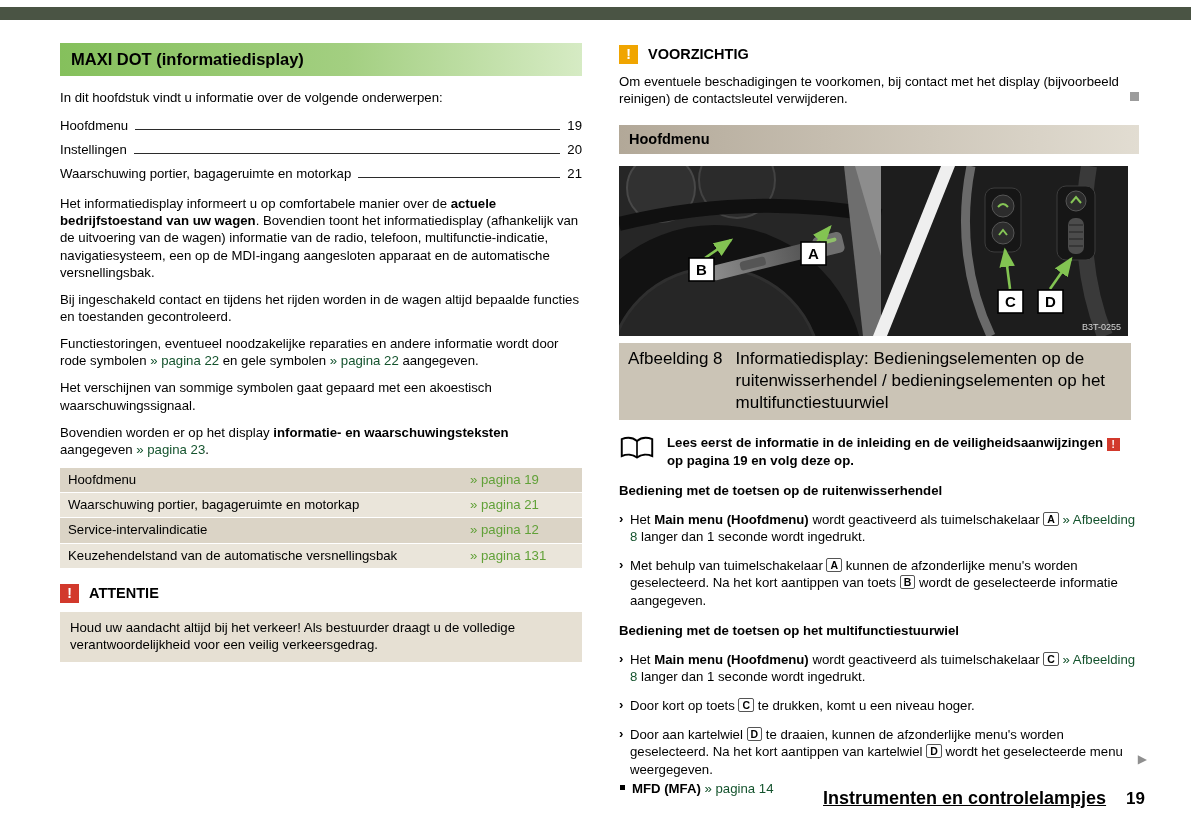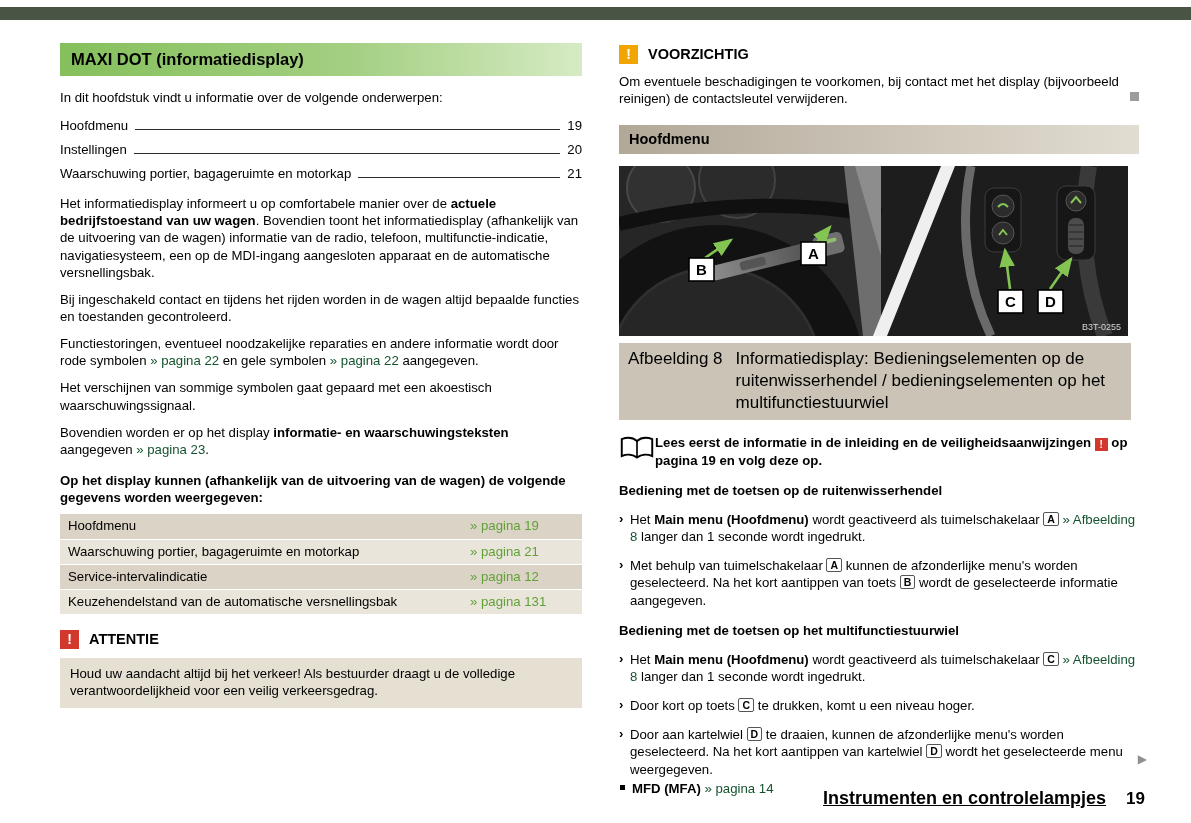--- a/index.html
+++ b/index.html
@@ -59,21 +59,21 @@
   .endmark { position:absolute; top:52px; right:0; width:9px; height:9px; background:#9c9c9c; }
 
   
   svg.figure { display:block; width:509px; height:170px; }
   .caption { background:#cbc4b6; padding:5px 9px 6px 9px; font-weight:normal; font-size:17px;
              display:flex; margin:7px 8px 14px 0; }
   .caption-num { flex:0 0 auto; margin-right:13px; }
   .caption-text { flex:1; }
 
   
-  .note { display:flex; align-items:flex-start; margin:0 0 6px 0; }
+  .note { display:flex; gap:12px; align-items:flex-start; margin:0 0 6px 0; }
   .note svg { flex:0 0 auto; margin-top:2px; }
   .note-text { font-weight:bold; }
 
   
   .bullet { position:relative; padding-left:11px; margin:12px 0 2px 0; }
   .bullet::before { content:"›"; position:absolute; left:0; top:-1px; font-weight:bold; }
   .select-p { margin:12px 0 10px 0; }
   .mfd { position:relative; padding-left:13px; }
   .mfd::before { content:""; position:absolute; left:1px; top:5px; width:5px; height:5px; background:#000; }
 
@@ -113,21 +113,20 @@
           <span class="toc-leader"></span>
           <span>21</span>
         </div>
       </div>
 
       <p class="p"><span>Het informatiedisplay informeert u op comfortabele manier over de </span><span class="b">actuele bedrijfstoestand van uw wagen</span><span>. Bovendien toont het informatiedisplay (afhankelijk van de uitvoering van de wagen) informatie van de radio, telefoon, multifunctie-indicatie, navigatiesysteem, een op de MDI-ingang aangesloten apparaat en de automatische versnellingsbak.</span></p>
       <p class="p"><span>Bij ingeschakeld contact en tijdens het rijden worden in de wagen altijd bepaalde functies en toestanden gecontroleerd.</span></p>
       <p class="p"><span>Functiestoringen, eventueel noodzakelijke reparaties en andere informatie wordt door rode symbolen </span><span class="g">» pagina 22</span><span> en gele symbolen </span><span class="g">» pagina 22</span><span> aangegeven.</span></p>
       <p class="p"><span>Het verschijnen van sommige symbolen gaat gepaard met een akoestisch waarschuwingssignaal.</span></p>
       <p class="p"><span>Bovendien worden er op het display </span><span class="b">informatie- en waarschuwingsteksten</span><span> aangegeven </span><span class="g">» pagina 23</span><span>.</span></p>
-      <p class="p bold-p">Op het display kunnen (afhankelijk van de uitvoering van de wagen) de volgende gegevens worden weergegeven:</p>
 
       <div class="dtable">
         <div class="trow odd">
           <div class="tc-l">Hoofdmenu</div>
           <div class="tc-r">» pagina 19</div>
         </div>
         <div class="trow even">
           <div class="tc-l">Waarschuwing portier, bagageruimte en motorkap</div>
           <div class="tc-r">» pagina 21</div>
         </div>

